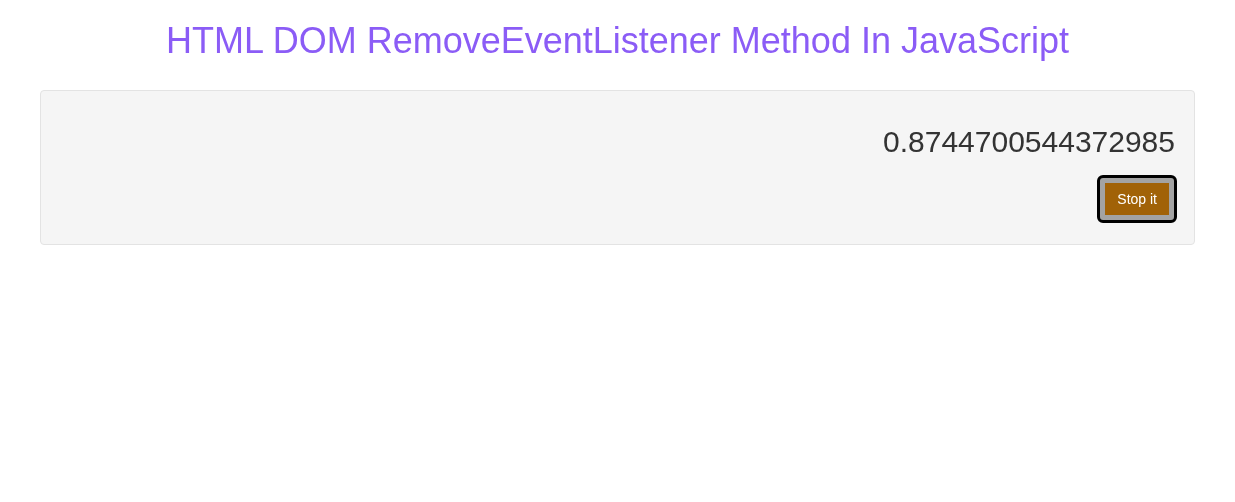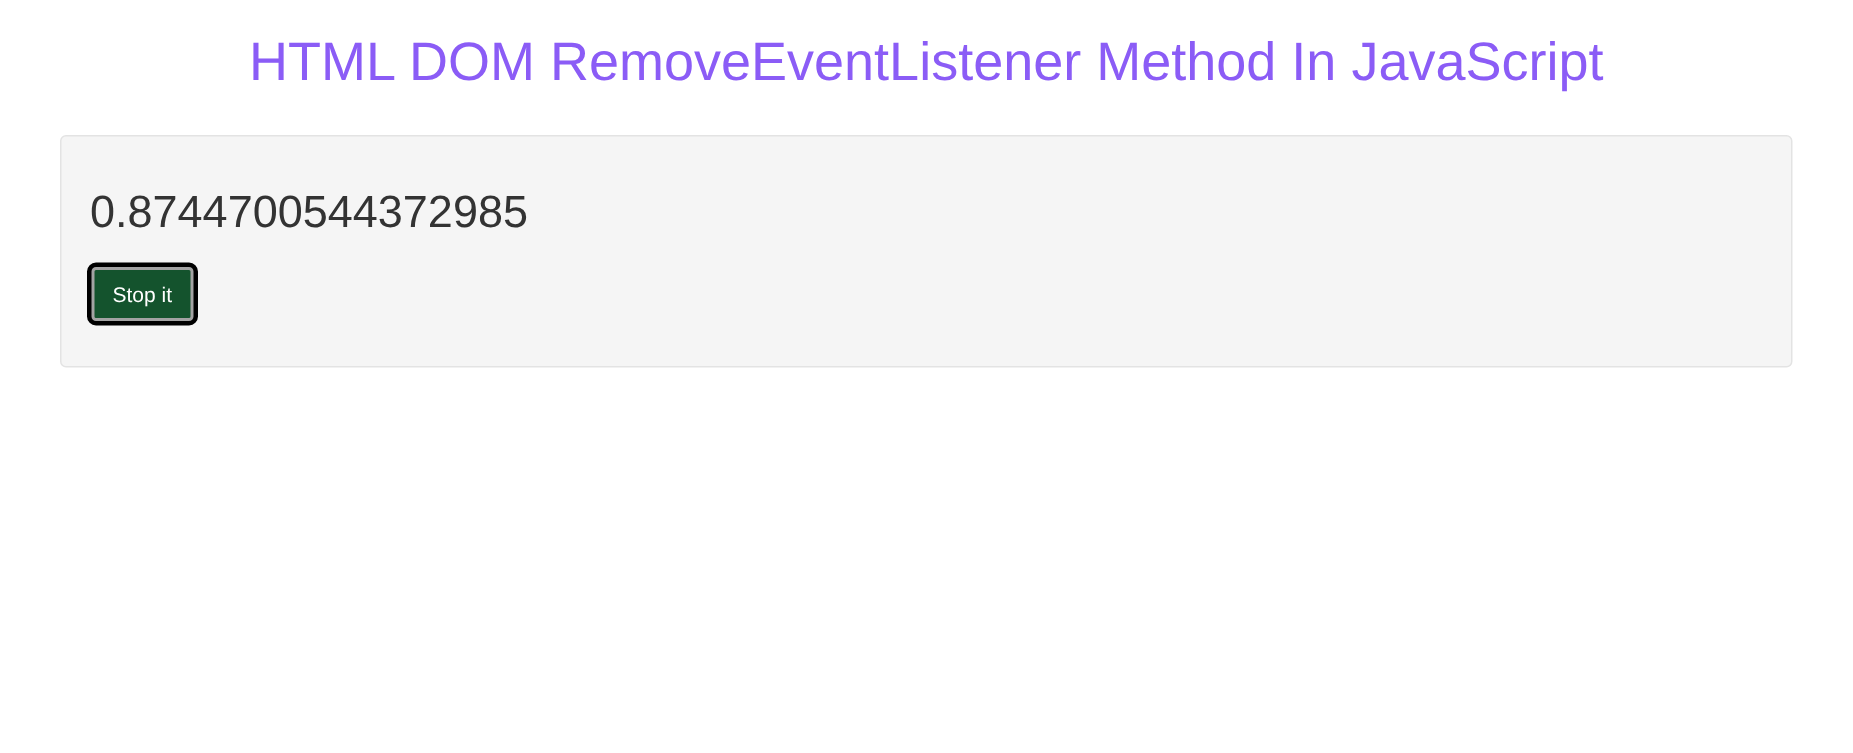--- a/index.html
+++ b/index.html
@@ -1,18 +1,19 @@
 <!DOCTYPE html>
 <html><head>
   <meta charset="utf-8">
   <style>
     * {
       margin: 0;
       padding: 0;
       box-sizing: border-box;
+      text-align: right;
     }
     body {
       font-family: "Helvetica Neue", Helvetica, Arial, sans-serif;
       background: #ffffff;
       width: 1235px;
       height: 502px;
       overflow: hidden;
     }
     .page-title {
       color: #8b5cf6;
@@ -31,22 +32,22 @@
       min-height: 155px;
     }
     .output-value {
       font-size: 30px;
       font-weight: 500;
       color: #333333;
       margin-top: 15px;
       margin-bottom: 18px;
     }
     .btn-primary {
-      background-color: #14532d;
-      border: 3px solid #a3a3a3;
+      background-color: #a16207;
+      border: 6px solid #a3a3a3;
       color: #ffffff;
       padding: 6px 12px;
       font-size: 14px;
       line-height: 1.42857143;
       border-radius: 4px;
       cursor: pointer;
       outline: 3px solid #000000;
       outline-offset: -1px;
       font-family: inherit;
     }

